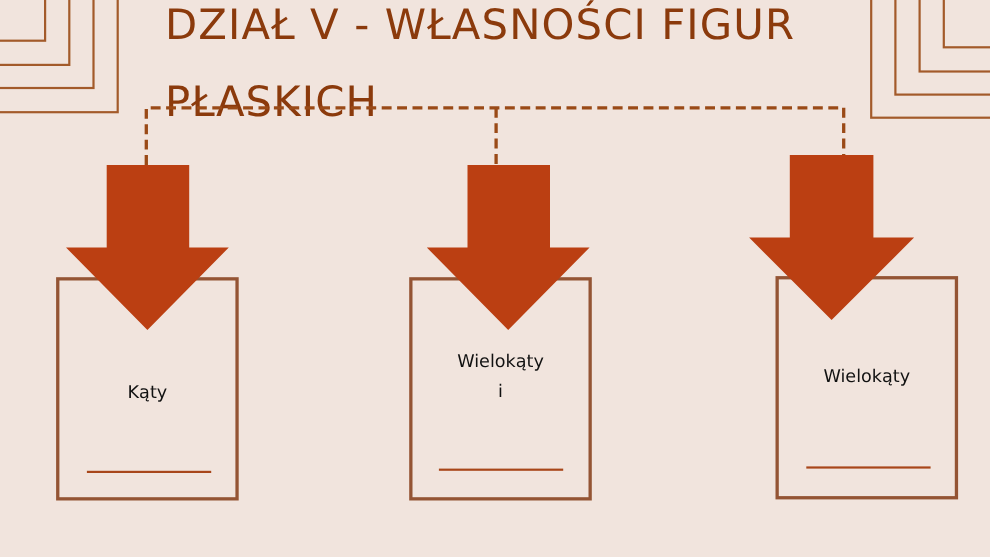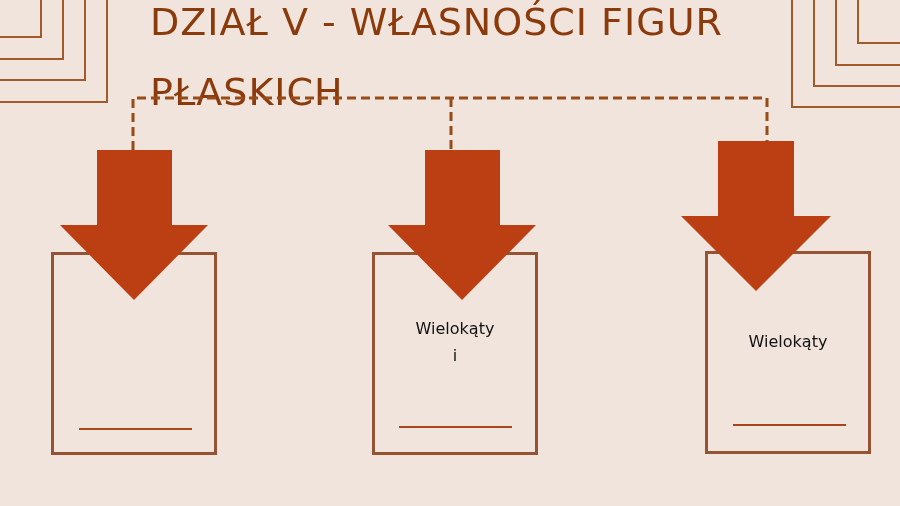--- a/index.html
+++ b/index.html
@@ -32,20 +32,23 @@
   <div style="margin-top:-5px;">DZIAŁ V - WŁASNOŚCI FIGUR</div>
   <div style="margin-top:16px;">PŁASKICH</div>
 </div>
 
 <svg width="900" height="506">
   <polyline points="133,150 133,98 767,98 767,142" fill="none" stroke="#9a4a17" stroke-width="3" stroke-dasharray="9,5"></polyline>
   <line x1="451" y1="98" x2="451" y2="150" stroke="#9a4a17" stroke-width="3" stroke-dasharray="9,5"></line>
 </svg>
 
 <div class="box" style="left:51px;top:252px;width:166px;height:203px;">
+  <div class="box-label" style="top:88px;">
+    <div>Kąty</div>
+  </div>
   <div class="box-line" style="left:25px;width:113px;top:173px;"></div>
 </div>
 
 <div class="box" style="left:372px;top:252px;width:166px;height:203px;">
   <div class="box-label" style="top:60px;">
     <div>Wielokąty</div>
     <div>i</div>
   </div>
   <div class="box-line" style="left:24px;width:113px;top:171px;"></div>
 </div>

